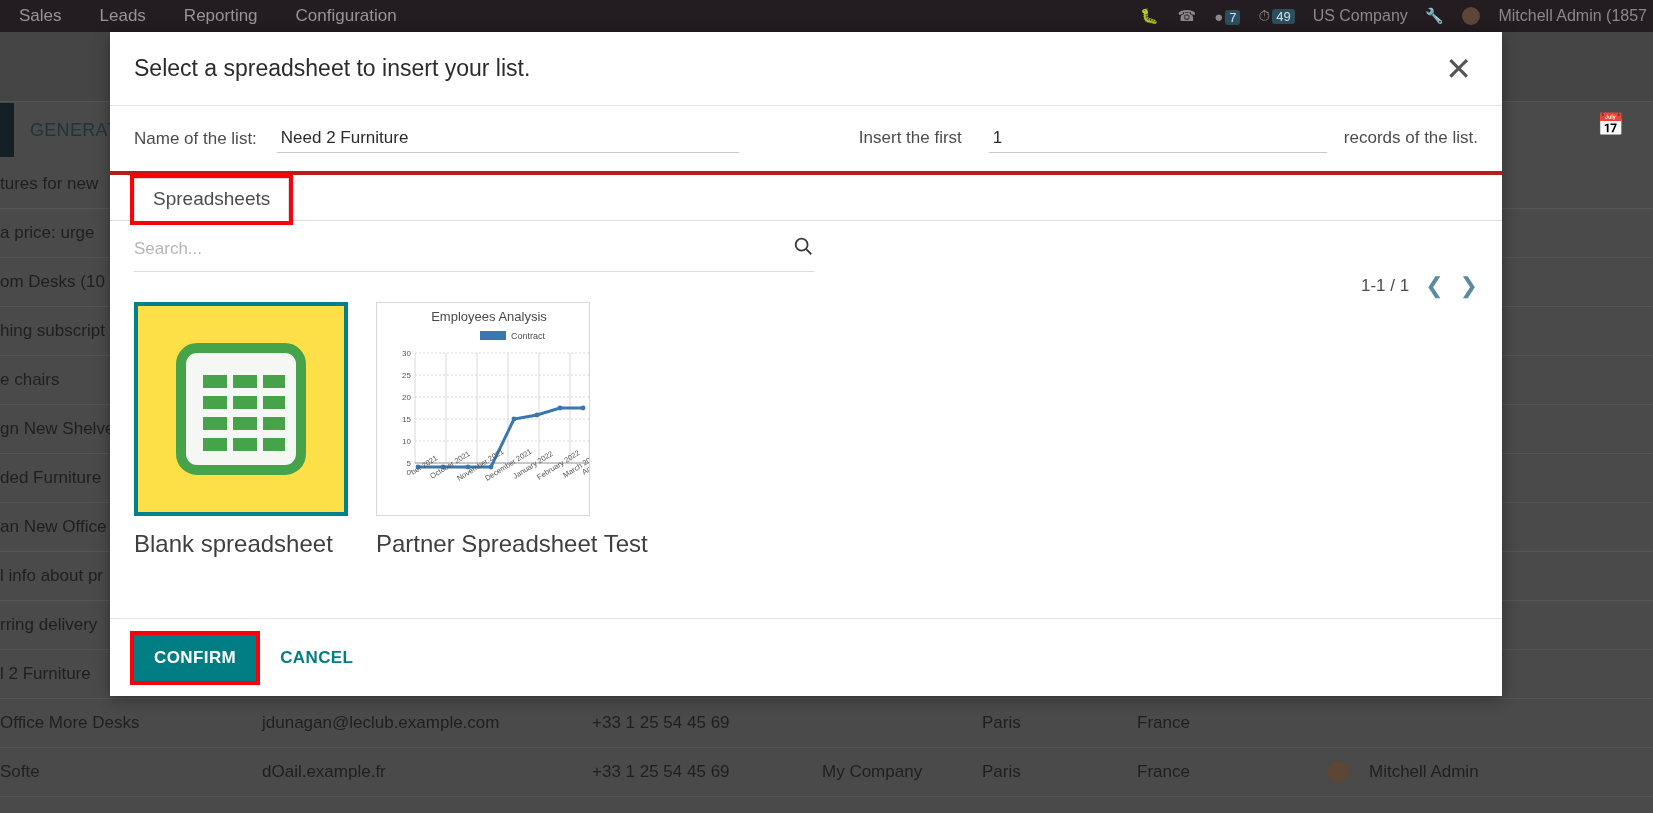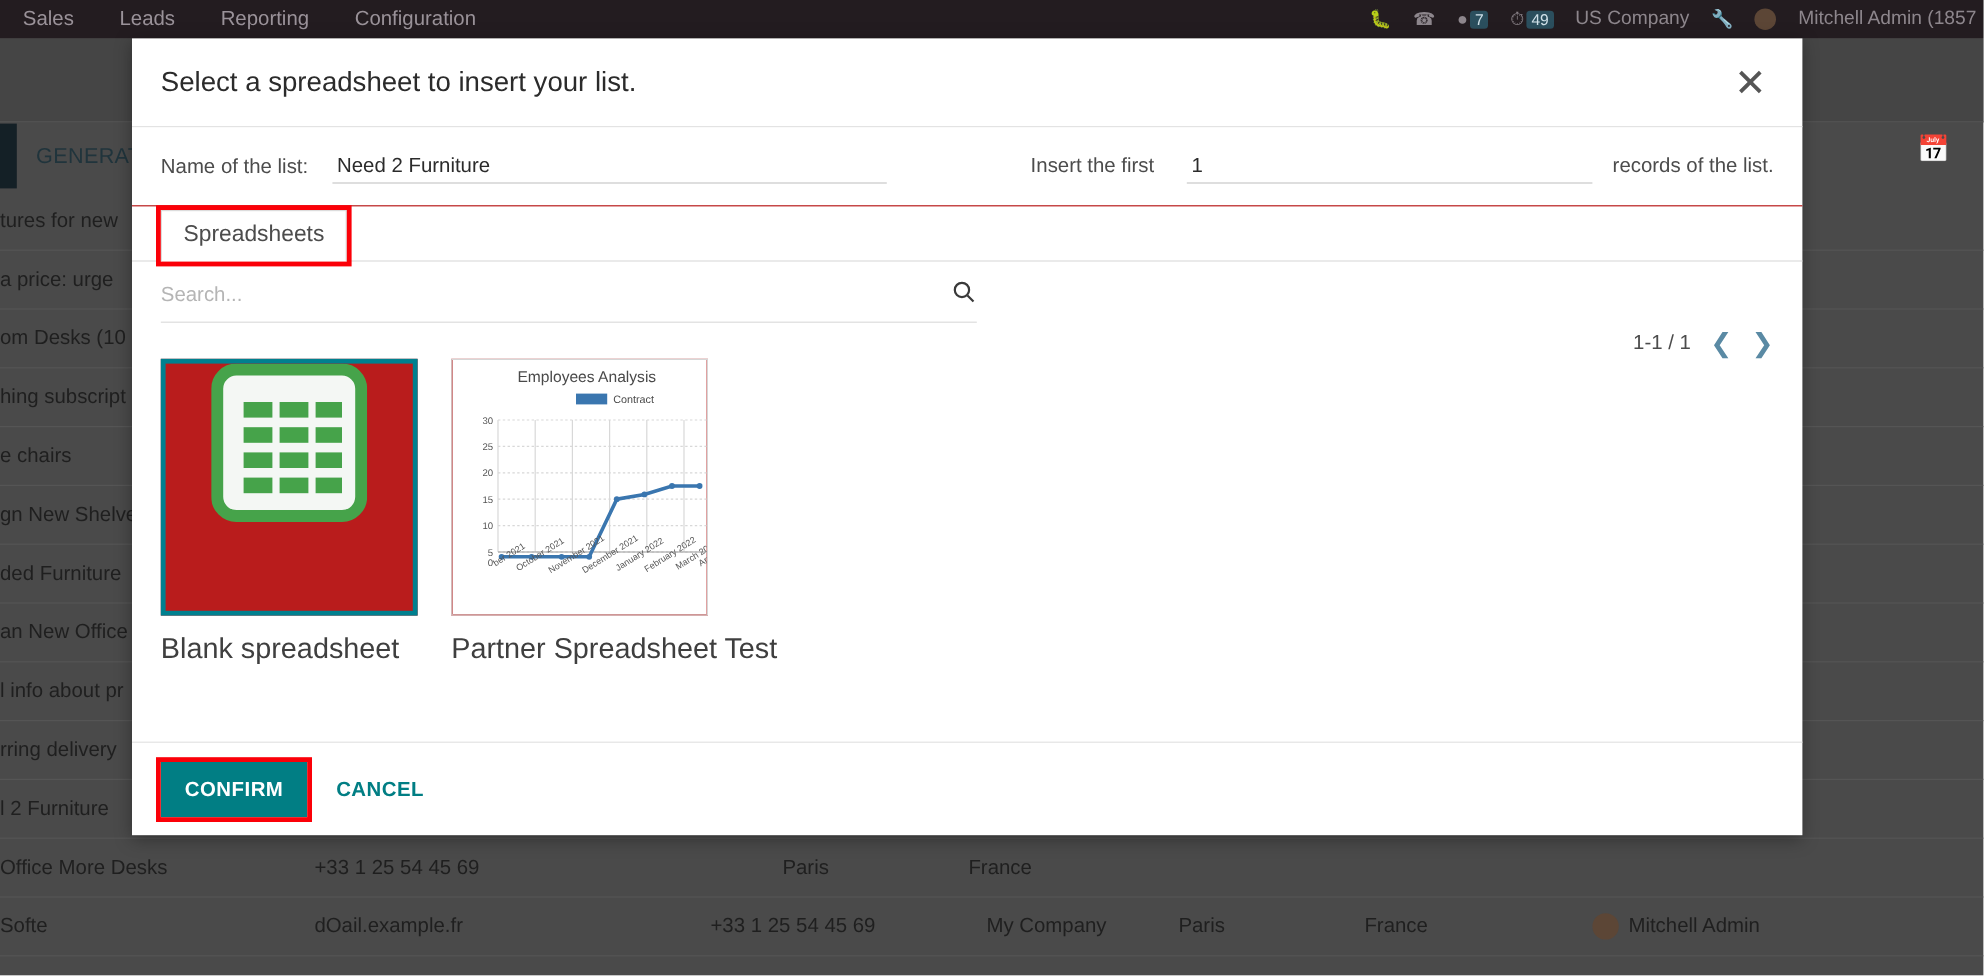--- a/index.html
+++ b/index.html
@@ -49,21 +49,21 @@
     height: 49px; border-bottom: 1px solid #555;
     display: flex; align-items: center;
     color: #1f1f1f; font-size: 17px; white-space: nowrap; overflow: hidden;
   }
   .bg-row .c-name { width: 262px; padding-left: 0; overflow: hidden; }
   .bg-row .c-email { width: 330px; }
   .bg-row .c-phone { width: 230px; }
   .bg-row .c-company { width: 160px; }
   .bg-row .c-city { width: 155px; }
   .bg-row .c-country { width: 190px; }
-  .bg-row .c-user { display: flex; align-items: center; gap: 8px; }
+  .bg-row .c-user { display: flex; align-items: center; gap: 20px; }
   .row-avatar { width: 22px; height: 22px; border-radius: 50%; background: #5c4636; flex: none; }
 
   
   .modal {
     position: absolute; left: 110px; top: 32px;
     width: 1392px; height: 664px;
     background: #ffffff;
     box-shadow: 0 3px 14px rgba(0,0,0,.35);
     display: flex; flex-direction: column;
     z-index: 10;
@@ -73,21 +73,21 @@
     padding: 0 24px 0 24px; border-bottom: 1px solid #e3e3e3;
   }
   .modal-title { font-size: 23px; color: #2b2b2b; font-weight: 400; }
   .modal-close {
     margin-left: auto; font-size: 32px; color: #555; line-height: 1;
     cursor: pointer; font-weight: 300; padding: 0 6px;
   }
 
   .form-row {
     display: flex; align-items: flex-end;
-    padding: 22px 24px 18px 24px; border-bottom: 1px solid #b91c1c;
+    padding: 22px 24px 18px 24px; border-bottom: 4px solid #b91c1c;
     gap: 0;
   }
   .field-group { display: flex; align-items: flex-end; }
   .field-label { font-size: 17px; color: #4c4c4c; padding-bottom: 4px; white-space: nowrap; }
   .field-input {
     border: none; border-bottom: 1px solid #c9c9c9;
     font-family: "Liberation Sans", sans-serif;
     font-size: 17px; color: #2b2b2b; background: transparent;
     outline: none; padding: 0 4px 4px 4px;
   }
@@ -124,23 +124,23 @@
   .pager {
     position: absolute; right: 24px; top: 243px;
     display: flex; align-items: center; gap: 16px;
   }
   .pager-count { font-size: 17px; color: #4c4c4c; }
   .pager-btn { color: #5a8aa4; font-size: 22px; cursor: pointer; line-height: 1; }
 
   .grid-area { flex: 1; padding: 30px 24px 0 24px; display: flex; gap: 28px; align-items: flex-start; }
   .card { width: 214px; cursor: pointer; }
   .card-thumb {
-    width: 214px; height: 214px; background: #b91c1c;
+    width: 214px; height: 214px; background: #fde047;
     border: 1px solid #d6d6d6; display: flex;
-    justify-content: center; overflow: hidden;
+    align-items: center; justify-content: center; overflow: hidden;
   }
   .card.selected .card-thumb { border: 4px solid #00808f; }
   .card-label { margin-top: 14px; font-size: 24px; color: #3f3f3f; white-space: nowrap; }
 
   .modal-footer {
     height: 78px; display: flex; align-items: center; gap: 0;
     padding: 0 24px; border-top: 1px solid #e3e3e3;
   }
   .btn-confirm {
     background: #017e84; color: #fff; border: none;
@@ -227,20 +227,21 @@
         <span class="c-company">US Company</span>
         <span class="c-city">Brussels</span>
         <span class="c-country">France</span>
         <span class="c-user">
           <span class="row-avatar"></span>
           <span>Marc Demo</span>
         </span>
       </div>
       <div class="bg-row">
         <span class="c-name">Office More Desks</span>
+        <span class="c-email">jdunagan@leclub.example.com</span>
         <span class="c-phone">+33 1 25 54 45 69</span>
         <span class="c-company"></span>
         <span class="c-city">Paris</span>
         <span class="c-country">France</span>
       </div>
       <div class="bg-row">
         <span class="c-name">Softe</span>
         <span class="c-email">dOail.example.fr</span>
         <span class="c-phone">+33 1 25 54 45 69</span>
         <span class="c-company">My Company</span>

